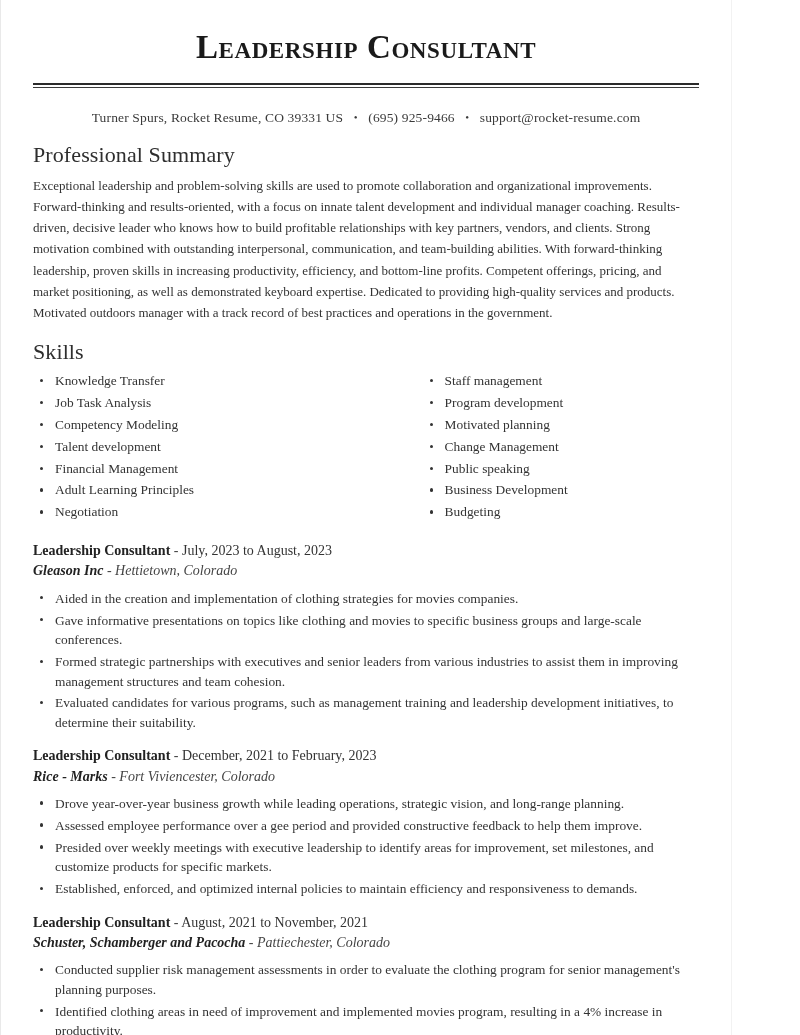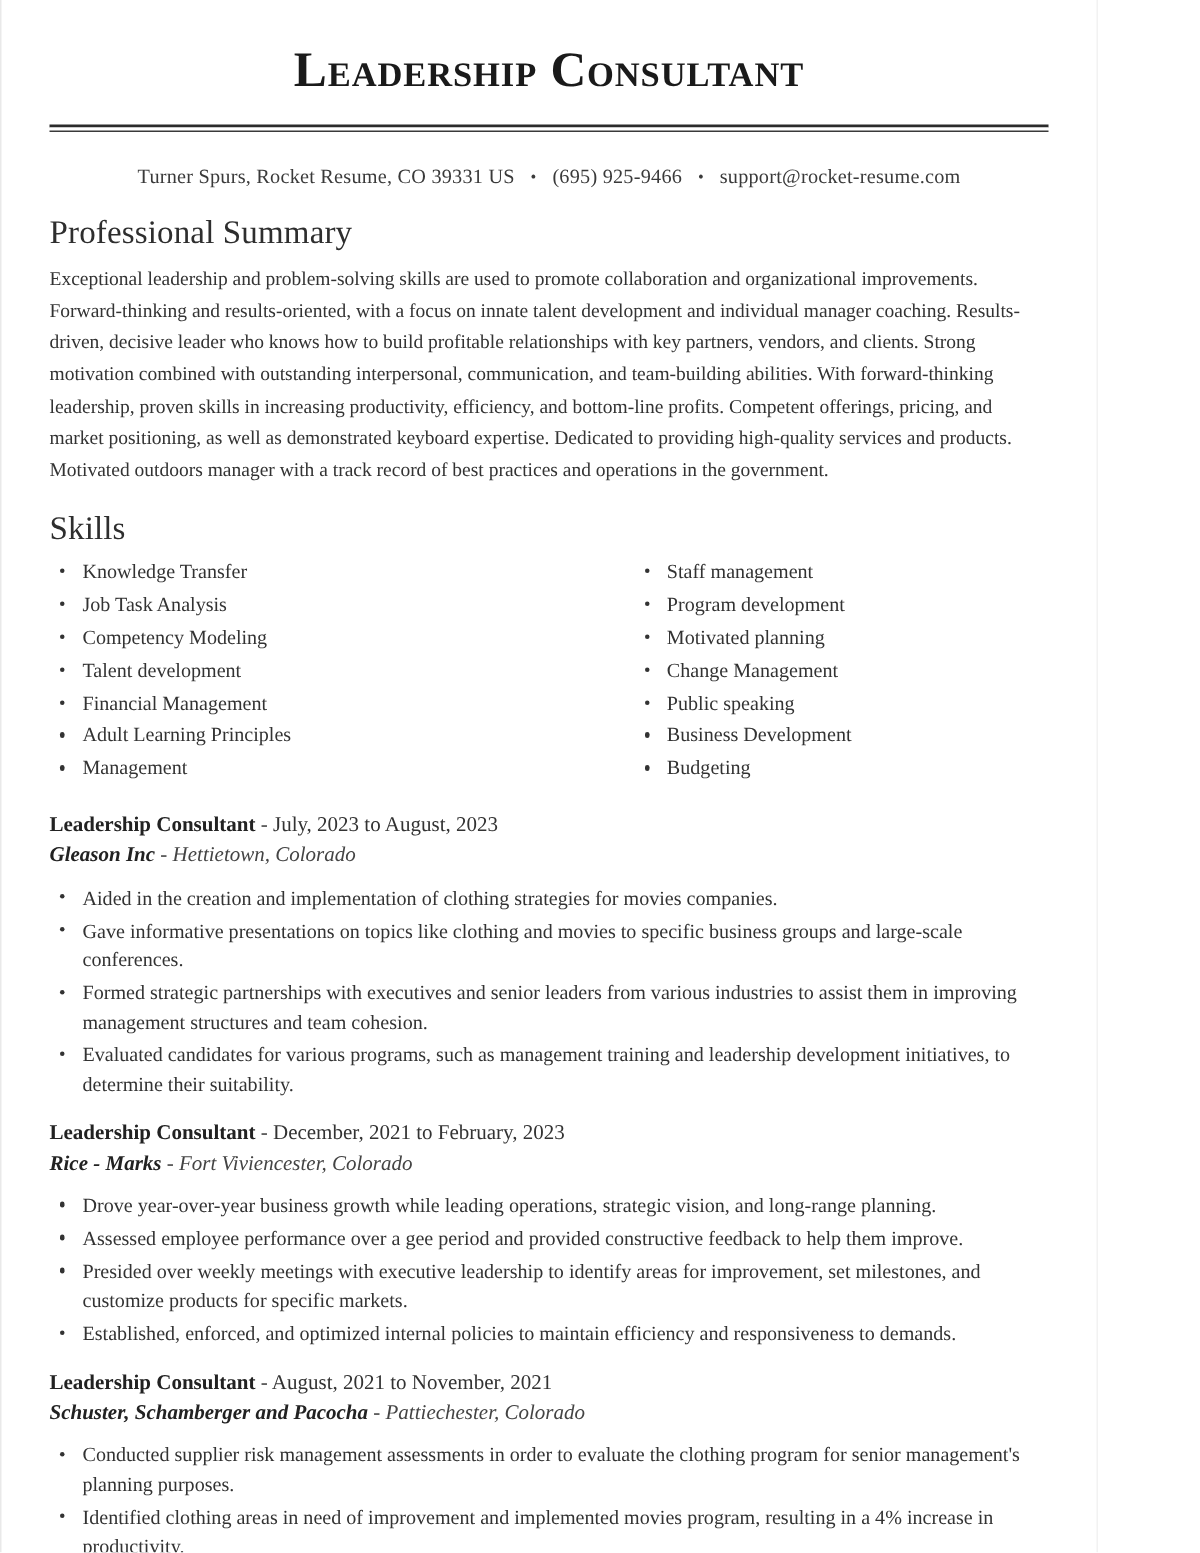--- a/index.html
+++ b/index.html
@@ -214,21 +214,21 @@
       <h2 class="section-heading">Skills</h2>
       <div class="skills-cols">
         <div class="skills-col">
           <ul class="bullets">
             <li>Knowledge Transfer</li>
             <li>Job Task Analysis</li>
             <li>Competency Modeling</li>
             <li>Talent development</li>
             <li>Financial Management</li>
             <li>Adult Learning Principles</li>
-            <li>Management</li>
+            <li>Negotiation</li>
           </ul>
         </div>
         <div class="skills-col">
           <ul class="bullets">
             <li>Staff management</li>
             <li>Program development</li>
             <li>Motivated planning</li>
             <li>Change Management</li>
             <li>Public speaking</li>
             <li>Business Development</li>

